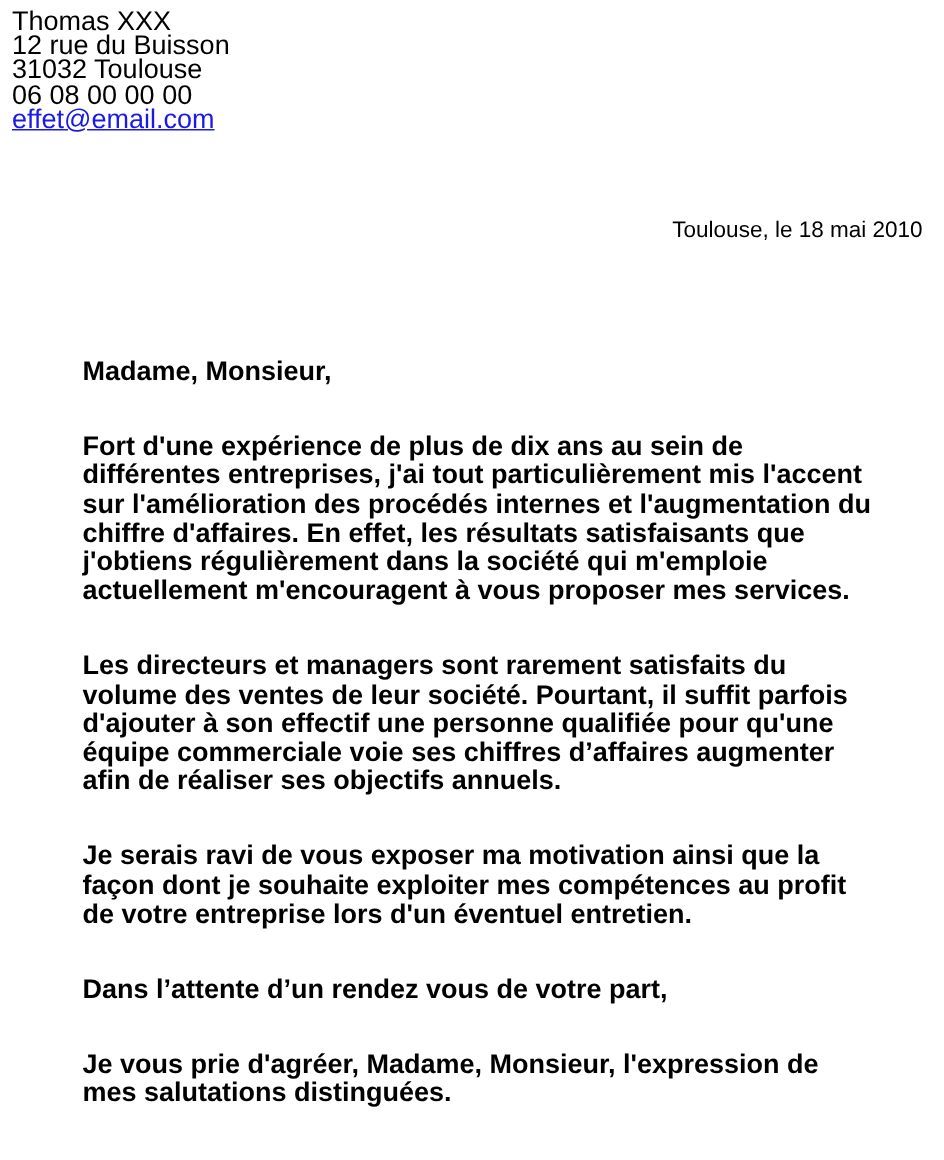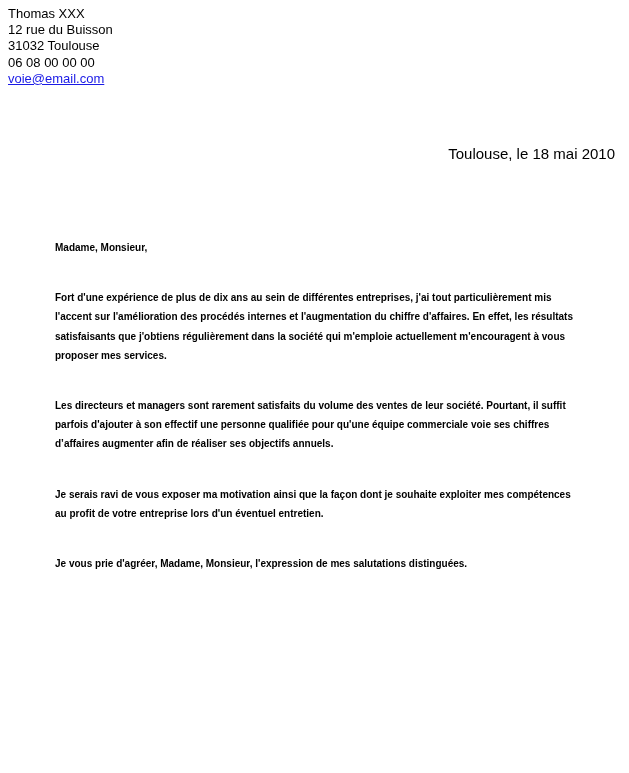--- a/index.html
+++ b/index.html
@@ -22,21 +22,21 @@
     width: 629px;
     height: 773px;
     background: #ffffff;
   }
 
   
   .sender-block {
     position: absolute;
     left: 8px;
     top: 6px;
-    font-size: 13px;
+    font-size: 18px;
     line-height: 16.2px;
     font-weight: normal;
     white-space: nowrap;
   }
   .sender-line {
     display: block;
   }
   .sender-email {
     color: #1a1ae6;
     text-decoration: underline;
@@ -55,21 +55,21 @@
     white-space: nowrap;
     margin-left: 40px;
   }
 
   
   .letter-body {
     position: absolute;
     left: 55px;
     top: 238px;
     width: 527px;
-    font-size: 10px;
+    font-size: 18px;
     font-weight: bold;
     line-height: 19.2px;
   }
   .salutation {
     margin: 0 0 0 0;
   }
   .body-para {
     margin: 31px 0 0 0;
   }
   .closing-para {
@@ -79,26 +79,27 @@
 </head>
 <body>
 
 <div class="page">
 
   <div class="sender-block">
     <span class="sender-line">Thomas XXX</span>
     <span class="sender-line">12 rue du Buisson</span>
     <span class="sender-line">31032 Toulouse</span>
     <span class="sender-line">06 08 00 00 00</span>
-    <span class="sender-line"><a class="sender-email" href="#">voie@email.com</a></span>
+    <span class="sender-line"><a class="sender-email" href="#">effet@email.com</a></span>
   </div>
 
   <div class="date-line">Toulouse, le 18 mai 2010</div>
 
   <div class="letter-body">
     <p class="salutation">Madame, Monsieur,</p>
     <p class="body-para">Fort d'une expérience de plus de dix ans au sein de différentes entreprises, j'ai tout particulièrement mis l'accent sur l'amélioration des procédés internes et l'augmentation du chiffre d'affaires. En effet, les résultats satisfaisants que j'obtiens régulièrement dans la société qui m'emploie actuellement m'encouragent à vous proposer mes services.</p>
     <p class="body-para">Les directeurs et managers sont rarement satisfaits du volume des ventes de leur société. Pourtant, il suffit parfois d'ajouter à son effectif une personne qualifiée pour qu'une équipe commerciale voie ses chiffres d’affaires augmenter afin de réaliser ses objectifs annuels.</p>
     <p class="body-para">Je serais ravi de vous exposer ma motivation ainsi que la façon dont je souhaite exploiter mes compétences au profit de votre entreprise lors d'un éventuel entretien.</p>
+    <p class="body-para">Dans l’attente d’un rendez vous de votre part,</p>
     <p class="closing-para">Je vous prie d'agréer, Madame, Monsieur, l'expression de mes salutations distinguées.</p>
   </div>
 
 </div>
 
 </body></html>

